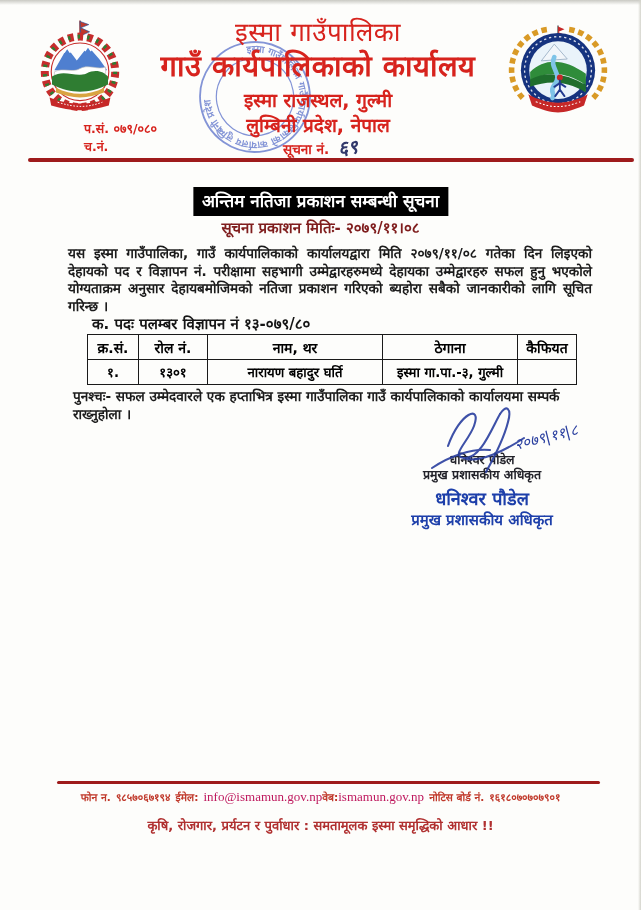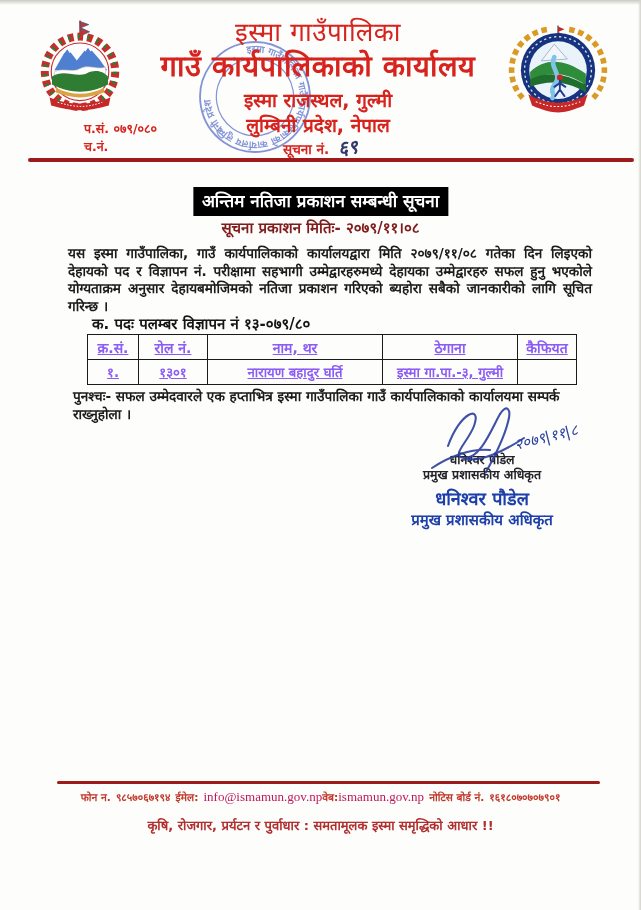--- a/index.html
+++ b/index.html
@@ -33,21 +33,21 @@
   
   .title-bar{top:187px;left:50%;transform:translateX(-50%);background:#000000;color:#fff;
     font-size:17px;font-weight:700;padding:2px 9px 4px;white-space:nowrap;z-index:3;}
   .date-line{top:217px;left:0;width:100%;text-align:center;font-size:15px;font-weight:700;color:#7f1d1d;}
   .body-para{left:68px;top:245px;width:524px;font-size:13.6px;line-height:17.6px;
     font-weight:600;color:#1b1b1b;text-align:justify;}
   .position-line{left:92px;top:313px;font-size:15px;font-weight:700;color:#151515;}
 
   table.result-table{left:87px;top:334px;width:489px;border-collapse:collapse;table-layout:fixed;}
   table.result-table th,table.result-table td{
-    border:1.6px solid #1a1a1a;text-align:center;padding:2px 2px;color:#8b5cf6;text-decoration:underline;}
+    border:1.6px solid #1a1a1a;text-align:center;padding:2px 2px;color:#000000;}
   table.result-table th{font-size:14px;font-weight:700;height:20px;}
   table.result-table td{font-size:13.2px;font-weight:600;height:20px;}
   .c0{width:51px}.c1{width:69px}.c2{width:175px}.c3{width:135px}.c4{width:59px}
 
   .postscript{left:73px;top:388px;width:522px;font-size:13.6px;line-height:17.5px;
     font-weight:600;color:#1b1b1b;}
 
   
   .signature-svg{left:420px;top:398px;width:200px;height:82px;z-index:5;}
   .stamp-name{left:372px;top:452px;width:220px;text-align:center;color:#23232a;

